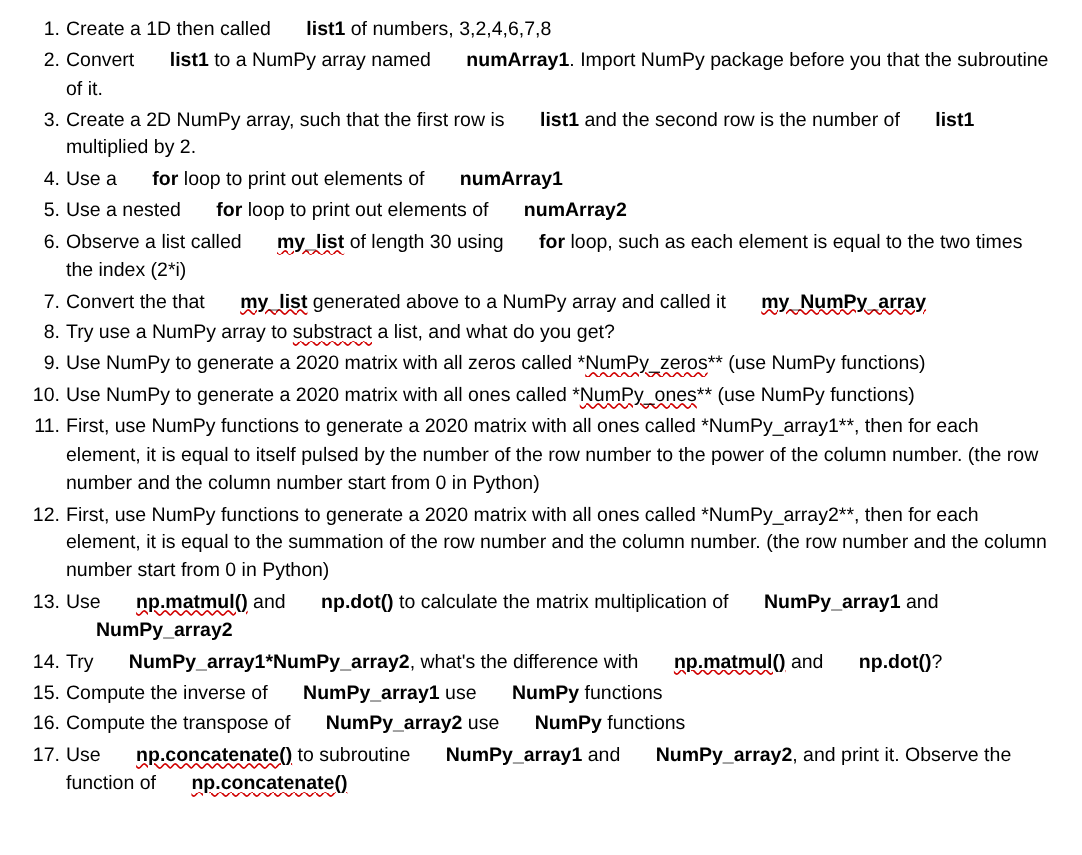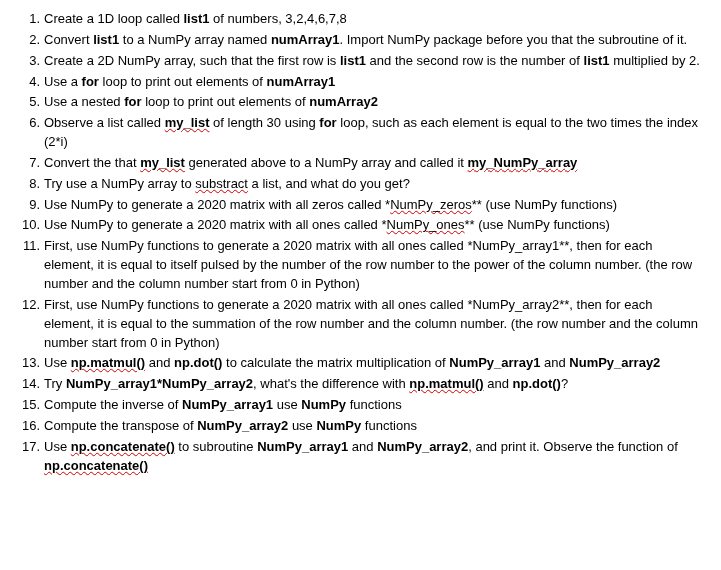--- a/index.html
+++ b/index.html
@@ -28,37 +28,38 @@
     }
     li::before {
       content: counter(item) ".";
       position: absolute;
       left: 0;
       width: 22px;
       text-align: right;
     }
     .bold {
       font-weight: bold;
+      margin-left: 20px;
     }
     .italic {
     }
     .misspell {
       text-decoration-line: underline;
       text-decoration-style: wavy;
       text-decoration-color: #d00000;
       text-decoration-thickness: 1px;
     }
   </style>
 </head>
 <body>
 
 <ol>
 
   <li>
-    <span>Create a 1D loop called </span><span class="bold">list1</span><span> of numbers, 3,2,4,6,7,8</span>
+    <span>Create a 1D then called </span><span class="bold">list1</span><span> of numbers, 3,2,4,6,7,8</span>
   </li>
 
   <li>
     <span>Convert </span><span class="bold">list1</span><span> to a NumPy array named </span><span class="bold">numArray1</span><span>. Import NumPy package before you that the subroutine of it.</span>
   </li>
 
   <li>
     <span>Create a 2D NumPy array, such that the first row is </span><span class="bold">list1</span><span> and the second row is the number of </span><span class="bold">list1</span><span> multiplied by 2.</span>
   </li>
 

